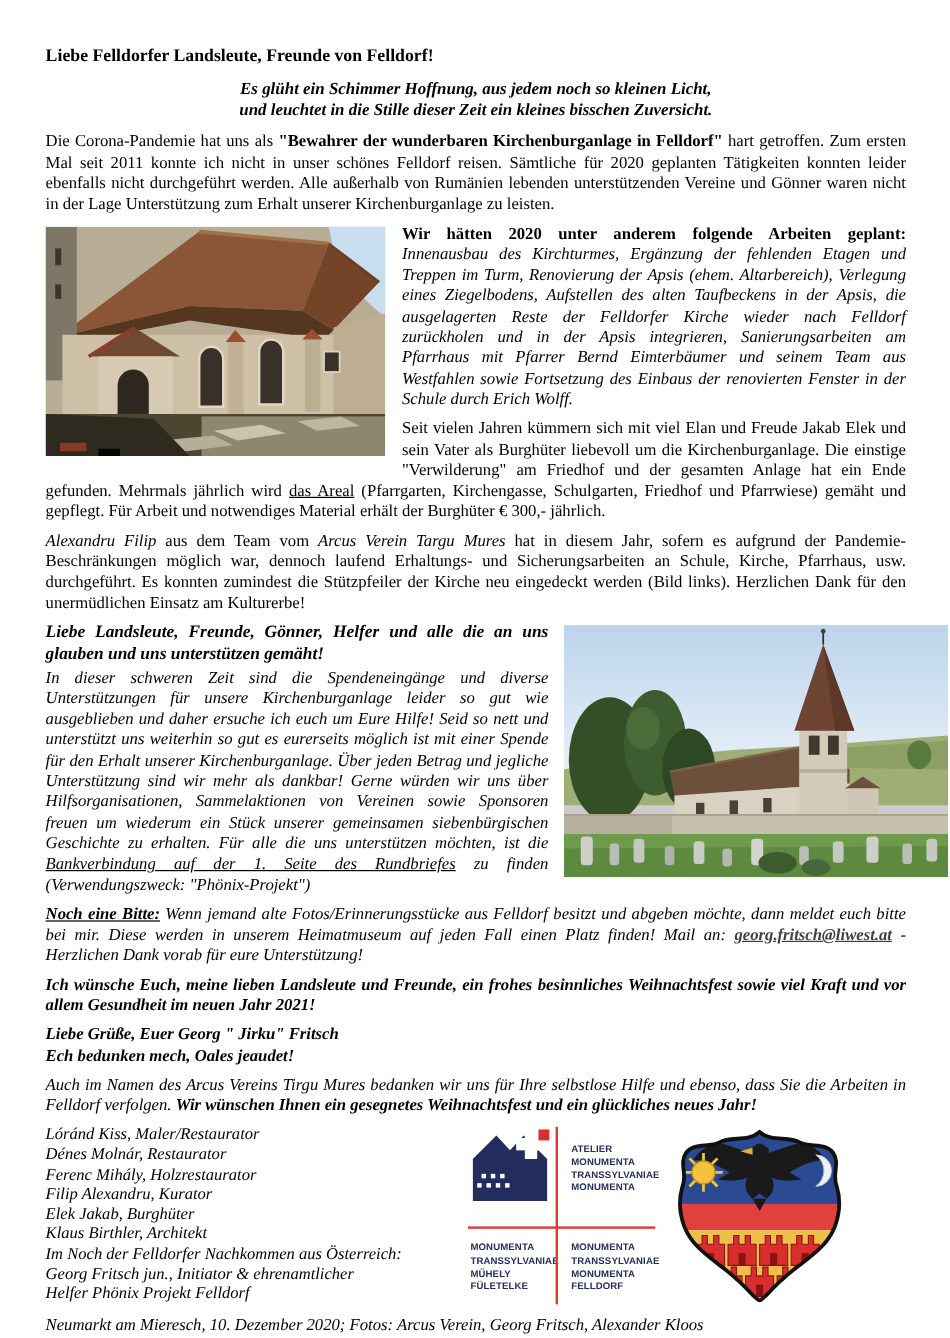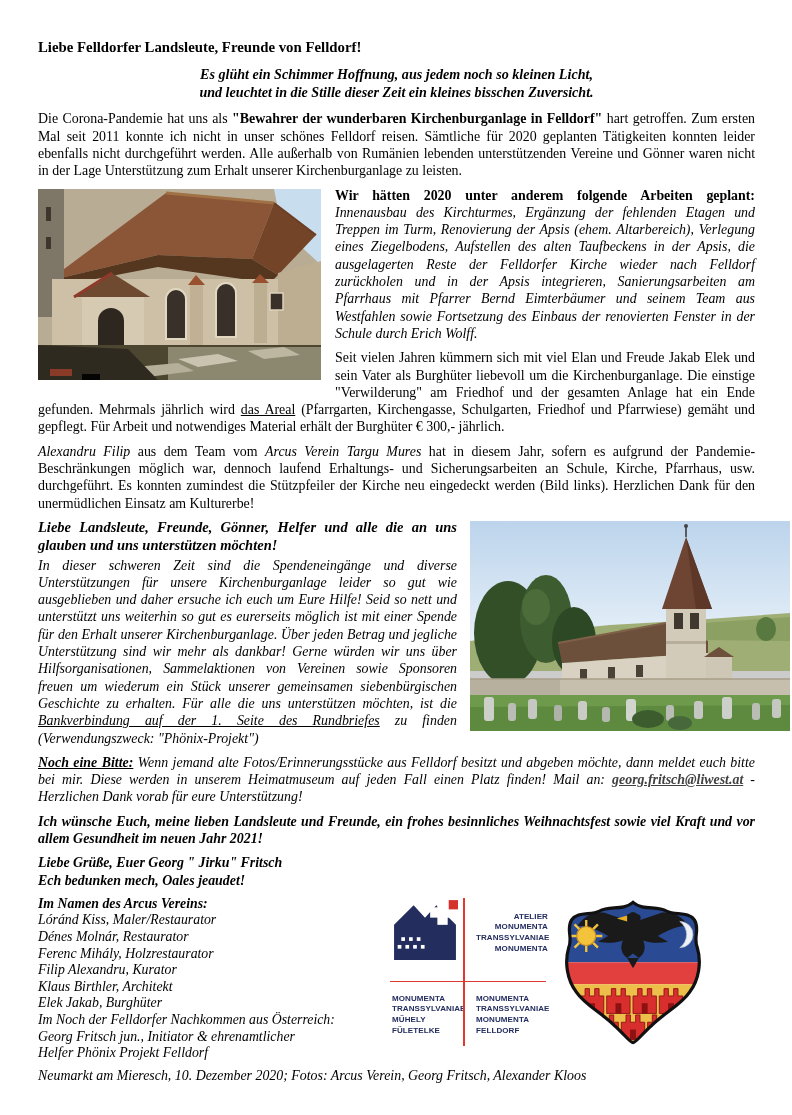--- a/index.html
+++ b/index.html
@@ -26,21 +26,21 @@
   .tight .line{display:block;}
   .bottom{display:flex;margin-top:1px;}
   .credits{width:352px;font-size:13.8px;line-height:16.6px;font-style:italic;}
   .credits .bi{font-weight:bold;}
   .logos{display:flex;align-items:flex-start;gap:10px;margin-top:2px;}
   .mlogo{position:relative;width:158px;height:152px;display:grid;grid-template-columns:74px 84px;grid-template-rows:84px 68px;}
   .mlogo::before{content:"";position:absolute;left:73px;top:0;bottom:4px;width:1.6px;background:#e03a2e;}
   .mlogo::after{content:"";position:absolute;top:83px;left:0;right:2px;height:1.6px;background:#e03a2e;}
   .mcell{font-family:"Liberation Sans", sans-serif;font-weight:bold;font-size:8px;line-height:10.6px;color:#232d5e;letter-spacing:.1px;}
   .mcell.tl{padding:2px 0 0 2px;}
-  .mcell.tr{padding:14px 0 0 12px;text-align:right;}
+  .mcell.tr{padding:14px 0 0 12px;}
   .mcell.bl{padding:12px 0 0 2px;}
   .mcell.br{padding:12px 0 0 12px;}
   .coat svg{display:block;}
   .footer{margin-top:5px;font-style:italic;font-size:13.9px;}
 </style>
 </head>
 <body>
 
 <div class="page">
 
@@ -143,44 +143,44 @@
         <rect x="156" y="178" width="10" height="22" rx="3" fill="#d2d5cd"></rect>
         <rect x="196" y="184" width="8" height="16" rx="3" fill="#b9bdb4"></rect>
         <rect x="224" y="180" width="9" height="18" rx="3" fill="#c4c8c0"></rect>
         <rect x="252" y="176" width="10" height="22" rx="3" fill="#cdd0c9"></rect>
         <rect x="282" y="182" width="8" height="17" rx="3" fill="#b9bdb4"></rect>
         <rect x="302" y="178" width="9" height="19" rx="3" fill="#c4c8c0"></rect>
         <ellipse cx="178" cy="198" rx="16" ry="9" fill="#3c5c2e"></ellipse>
         <ellipse cx="210" cy="202" rx="12" ry="7" fill="#46683a"></ellipse>
       </svg>
     </div>
-    <h2>Liebe Landsleute, Freunde, Gönner, Helfer und alle die an uns glauben und uns unterstützen möchten!</h2>
+    <h2>Liebe Landsleute, Freunde, Gönner, Helfer und alle die an uns glauben und uns unterstützen gemäht!</h2>
     <p class="just ital"><span>In dieser schweren Zeit sind die Spendeneingänge und diverse Unterstützungen für unsere Kirchenburganlage leider so gut wie ausgeblieben und daher ersuche ich euch um Eure Hilfe! Seid so nett und unterstützt uns weiterhin so gut es eurerseits möglich ist mit einer Spende für den Erhalt unserer Kirchenburganlage. Über jeden Betrag und jegliche Unterstützung sind wir mehr als dankbar! Gerne würden wir uns über Hilfsorganisationen, Sammelaktionen von Vereinen sowie Sponsoren freuen um wiederum ein Stück unserer gemeinsamen siebenbürgischen Geschichte zu erhalten. Für alle die uns unterstützen möchten, ist die </span><span class="ul">Bankverbindung auf der 1. Seite des Rundbriefes</span><span> zu finden (Verwendungszweck: "Phönix-Projekt")</span></p>
     <div class="clear"></div>
   </div>
 
   <p class="just ital"><b class="ul">Noch eine Bitte:</b><span> Wenn jemand alte Fotos/Erinnerungsstücke aus Felldorf besitzt und abgeben möchte, dann meldet euch bitte bei mir. Diese werden in unserem Heimatmuseum auf jeden Fall einen Platz finden! Mail an: </span><a class="email">georg.fritsch@liwest.at</a><span> - Herzlichen Dank vorab für eure Unterstützung!</span></p>
 
   <p class="just bold-ital">Ich wünsche Euch, meine lieben Landsleute und Freunde, ein frohes besinnliches Weihnachtsfest sowie viel Kraft und vor allem Gesundheit im neuen Jahr 2021!</p>
 
   <p class="bold-ital tight">
     <span class="line">Liebe Grüße, Euer Georg " Jirku" Fritsch</span>
     <span class="line">Ech bedunken mech, Oales jeaudet!</span>
   </p>
 
+  <p class="just ital"><span>Auch im Namen des Arcus Vereins Tirgu Mures bedanken wir uns für Ihre selbstlose Hilfe und ebenso, dass Sie die Arbeiten in Felldorf verfolgen. </span><b>Wir wünschen Ihnen ein gesegnetes Weihnachtsfest und ein glückliches neues Jahr!</b></p>
 
   <div class="bottom">
     <div class="credits">
-      <div class="bi">Im Namen des Arcus Vereins:</div>
       <div>Lóránd Kiss, Maler/Restaurator</div>
       <div>Dénes Molnár, Restaurator</div>
       <div>Ferenc Mihály, Holzrestaurator</div>
       <div>Filip Alexandru, Kurator</div>
+      <div>Elek Jakab, Burghüter</div>
       <div>Klaus Birthler, Architekt</div>
-      <div>Elek Jakab, Burghüter</div>
       <div>Im Noch der Felldorfer Nachkommen aus Österreich:</div>
       <div>Georg Fritsch jun., Initiator &amp; ehrenamtlicher</div>
       <div>Helfer Phönix Projekt Felldorf</div>
     </div>
 
     <div class="logos">
       <div class="mlogo">
         <div class="mcell tl">
           <svg width="66" height="60" viewBox="0 0 64 58">
             <path d="M2,24 L21,5 L32,17 L43,5 L62,24 L62,58 L2,58 Z" fill="#232d5e"></path>

